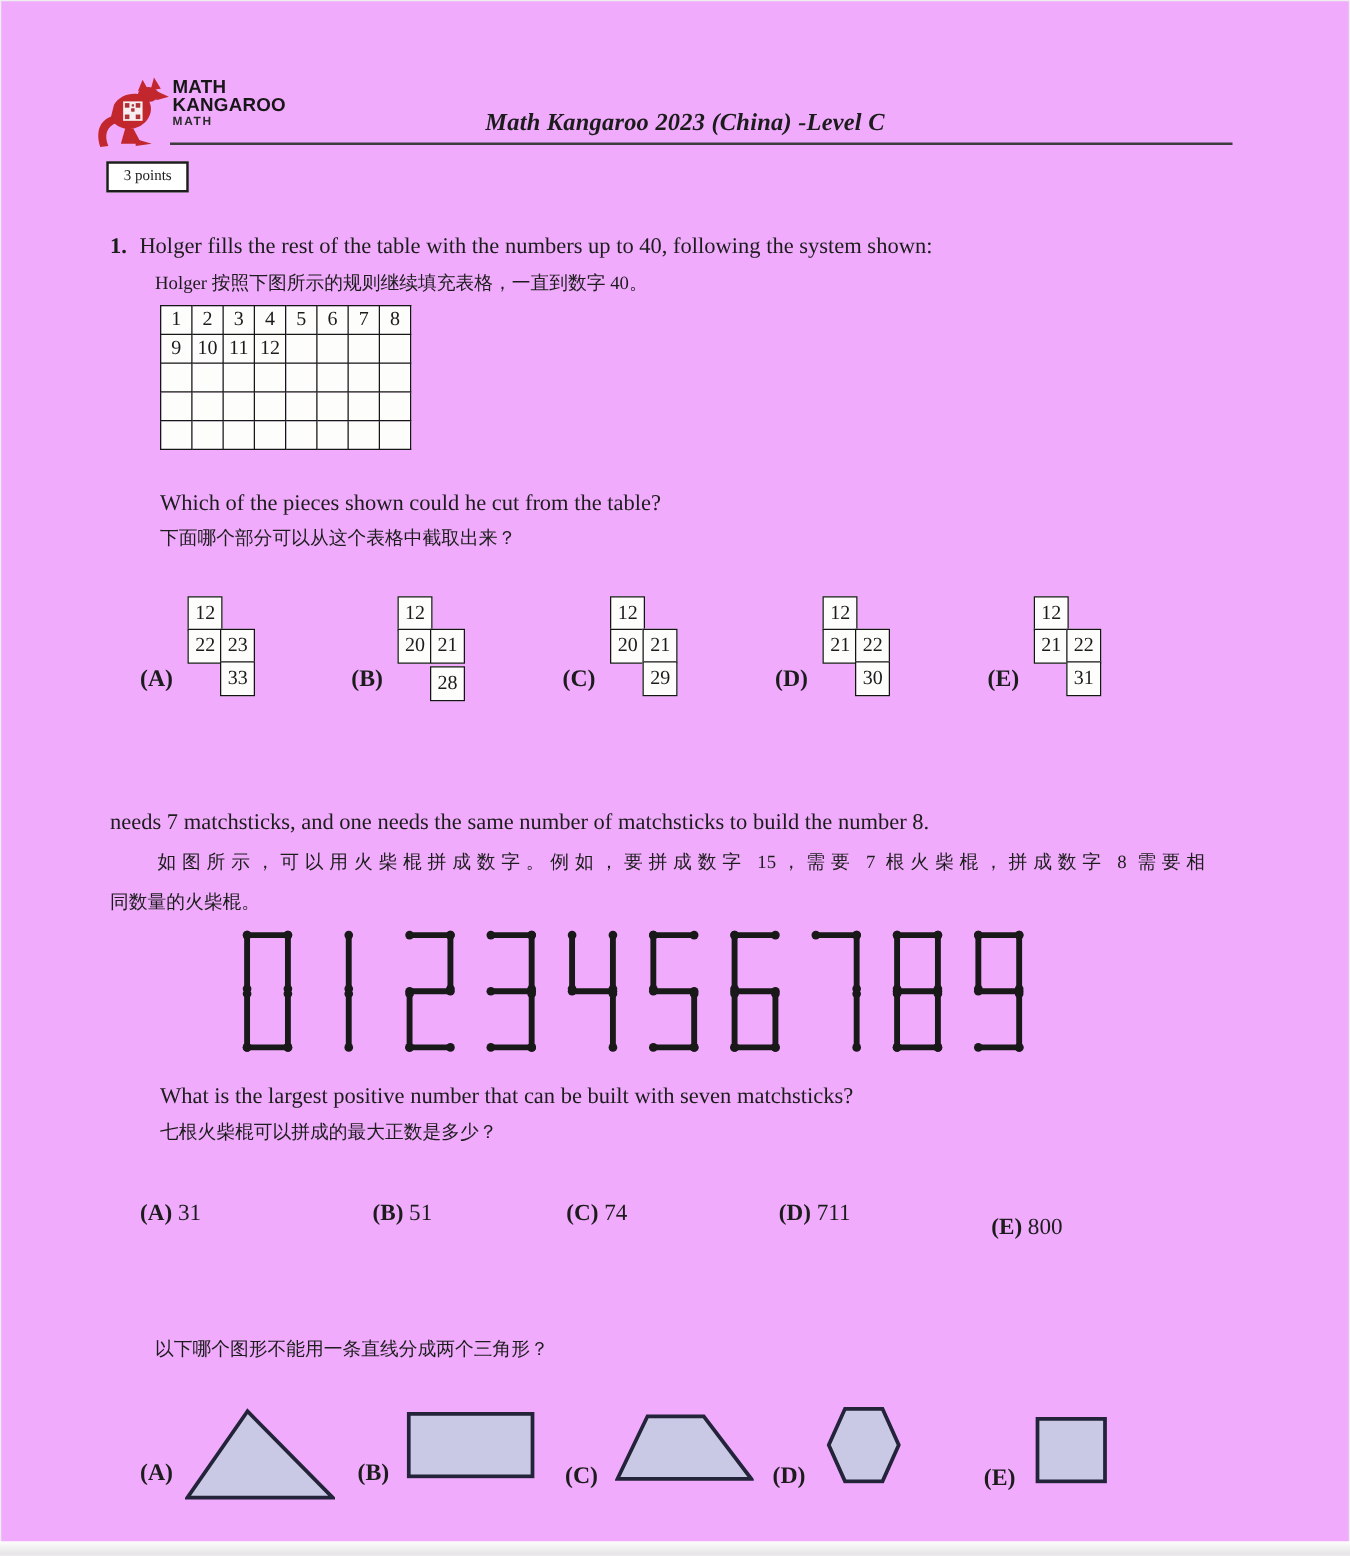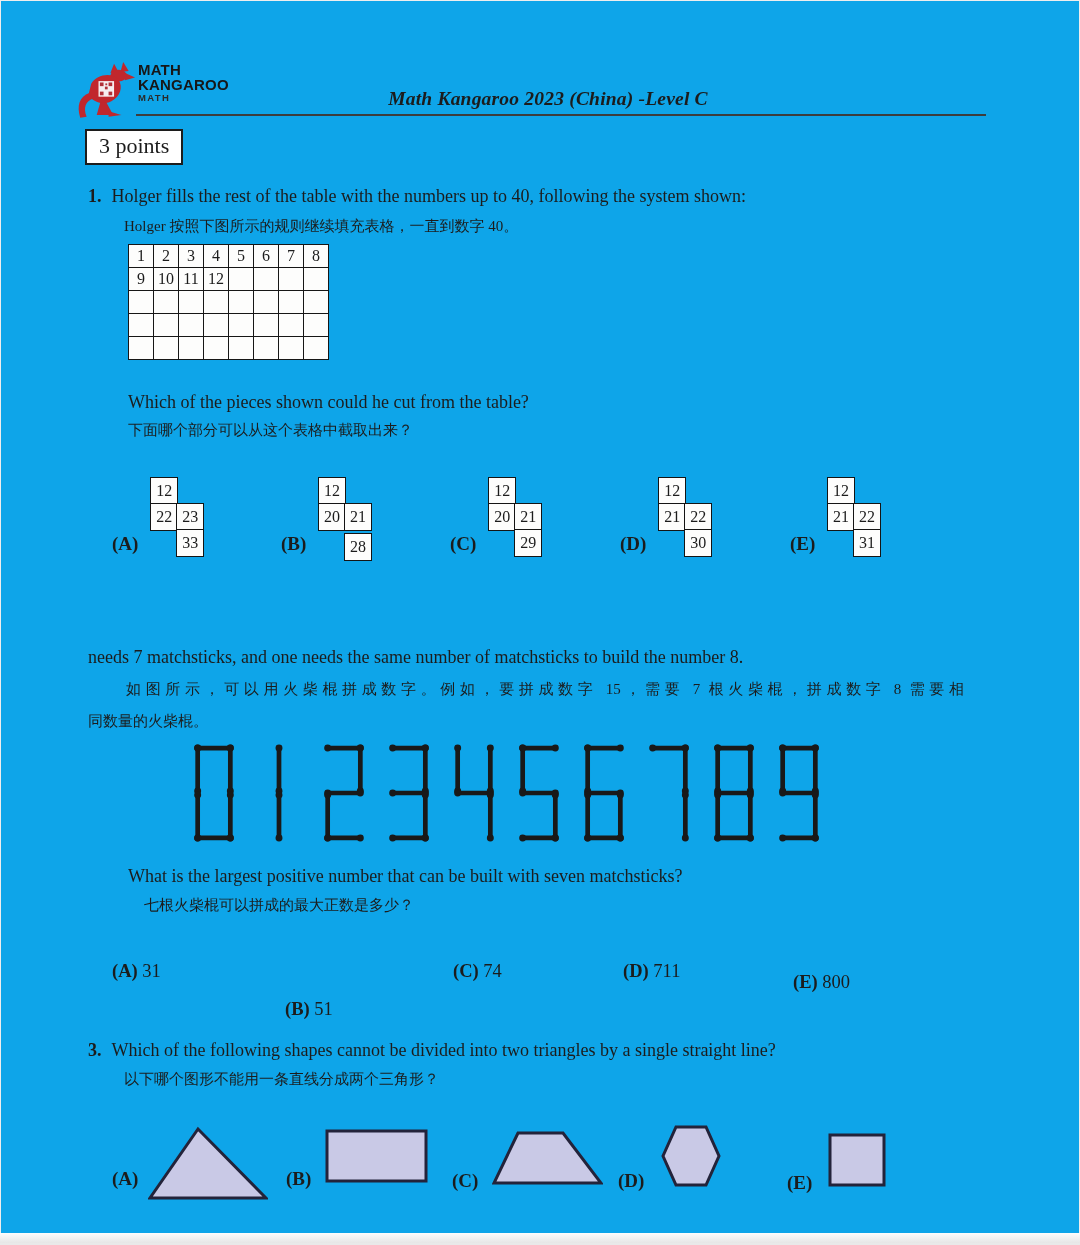--- a/index.html
+++ b/index.html
@@ -1,35 +1,35 @@
 <!DOCTYPE html>
 <html><head>
 <meta charset="utf-8">
 <style>
   html,body{margin:0;padding:0;background:#e9e9e9;}
   .page{
     position:relative;width:1080px;height:1243px;margin:0 auto;
-    background:#0ea5e9;color:#1c1c1c;overflow:hidden;
+    background:#f0abfc;color:#1c1c1c;overflow:hidden;
     font-family:"Liberation Serif","DejaVu Serif",serif;
     box-shadow:inset 0 0 0 1px #eee;
   }
   .page::after{content:"";position:absolute;left:0;right:0;bottom:0;height:10px;
     background:linear-gradient(#fdfdfc,#e6e6e6);}
   .abs{position:absolute;}
 
   
   .logo{left:72px;top:58px;display:flex;align-items:flex-start;}
   .logo-text{font-family:"Liberation Sans","DejaVu Sans",sans-serif;font-weight:bold;
     color:#171717;line-height:15px;font-size:15px;letter-spacing:0.2px;margin-left:2px;margin-top:4px;}
   .logo-text .cn{font-size:9.5px;letter-spacing:1.4px;line-height:11px;color:#2a2a2a;}
   .hdr-title{left:0;top:88px;width:1096px;text-align:center;font-style:italic;
     font-weight:600;font-size:19.5px;letter-spacing:0.2px;}
   .hdr-line{left:136px;top:114px;width:850px;height:2px;background:#3d3d3d;}
   .points-box{left:85px;top:129px;border:2px solid #1c1c1c;padding:2px 12px 4px 12px;
-    font-size:22px;background:#fff;}
+    font-size:12px;background:#fff;}
 
   
   .tline{font-size:18px;white-space:nowrap;}
   .tzh{font-size:15px;white-space:nowrap;}
   .qnum{font-weight:bold;margin-right:10px;}
   .just{white-space:normal;text-align:justify;text-align-last:justify;width:876px;}
 
   
   .q1-table{left:128px;top:244px;border-collapse:collapse;}
   .q1-table td{width:24px;height:22px;border:1.7px solid #161616;text-align:center;
@@ -46,21 +46,21 @@
   .g1-0{left:112px;top:477px;} .g1-1{left:281px;top:477px;} .g1-2{left:450px;top:477px;}
   .g1-3{left:620px;top:477px;} .g1-4{left:790px;top:477px;}
 
   
   .digits-row{left:192px;top:744px;display:flex;gap:21px;}
   .digits-row svg{display:block;}
 
   
   .q2opt{position:absolute;top:961px;font-size:18.5px;white-space:nowrap;}
   .q2opt .optlabel{padding-bottom:0;font-size:18.5px;}
-  .o2-0{left:112px;} .o2-1{left:285px;margin-top:38px;} .o2-2{left:453px;} .o2-3{left:623px;} .o2-4{left:793px;margin-top:11px;}
+  .o2-0{left:112px;} .o2-1{left:298px;} .o2-2{left:453px;} .o2-3{left:623px;} .o2-4{left:793px;margin-top:11px;}
 
   
   .q3label{position:absolute;font-weight:bold;font-size:19px;}
   .l3-0{left:112px;top:1168px;} .l3-1{left:286px;top:1168px;} .l3-2{left:452px;top:1170px;}
   .l3-3{left:618px;top:1170px;} .l3-4{left:787px;top:1172px;}
   .s3-0{left:148px;top:1124px;} .s3-1{left:325px;top:1129px;} .s3-2{left:492px;top:1131px;}
   .s3-3{left:661px;top:1125px;} .s3-4{left:828px;top:1133px;}
 </style>
 </head>
 <body>
@@ -376,31 +376,28 @@
         <line x1="36" y1="50" x2="36" y2="92" stroke="#191919" stroke-width="4.6" stroke-linecap="round"></line>
         <circle cx="36" cy="50" r="3.4" fill="#191919"></circle>
         <circle cx="36" cy="92" r="3.4" fill="#191919"></circle>
         <line x1="4" y1="92" x2="36" y2="92" stroke="#191919" stroke-width="4.6" stroke-linecap="round"></line>
         <circle cx="4" cy="92" r="3.4" fill="#191919"></circle>
         <circle cx="36" cy="92" r="3.4" fill="#191919"></circle>
       </svg>
     </div>
 
   <div class="abs tline" style="left:128px;top:866px;">What is the largest positive number that can be built with seven matchsticks?</div>
-  <div class="abs tzh" style="left:144px;top:896px;">七根火柴棍可以拼成的最大正数是多少？</div>
+  <div class="abs tzh" style="left:128px;top:896px;">七根火柴棍可以拼成的最大正数是多少？</div>
 
   <div class="q2opt o2-0"><span class="optlabel">(A)</span> <span>31</span></div>
   <div class="q2opt o2-1"><span class="optlabel">(B)</span> <span>51</span></div>
   <div class="q2opt o2-2"><span class="optlabel">(C)</span> <span>74</span></div>
   <div class="q2opt o2-3"><span class="optlabel">(D)</span> <span>711</span></div>
   <div class="q2opt o2-4"><span class="optlabel">(E)</span> <span>800</span></div>
 
-  <div class="abs tline" style="left:88px;top:1040px;">
-    <span class="qnum">3.</span><span>Which of the following shapes cannot be divided into two triangles by a single straight line?</span>
-  </div>
   <div class="abs tzh" style="left:124px;top:1070px;">以下哪个图形不能用一条直线分成两个三角形？</div>
 
   <span class="q3label l3-0">(A)</span>
   <span class="q3label l3-1">(B)</span>
   <span class="q3label l3-2">(C)</span>
   <span class="q3label l3-3">(D)</span>
   <span class="q3label l3-4">(E)</span>
 
   <span class="abs s3-0"><svg width="120" height="78" viewBox="0 0 120 78">
         <polygon points="50,5 2,74 118,74" fill="#c9c9e6" stroke="#23233a" stroke-width="3" stroke-linejoin="miter"></polygon>

